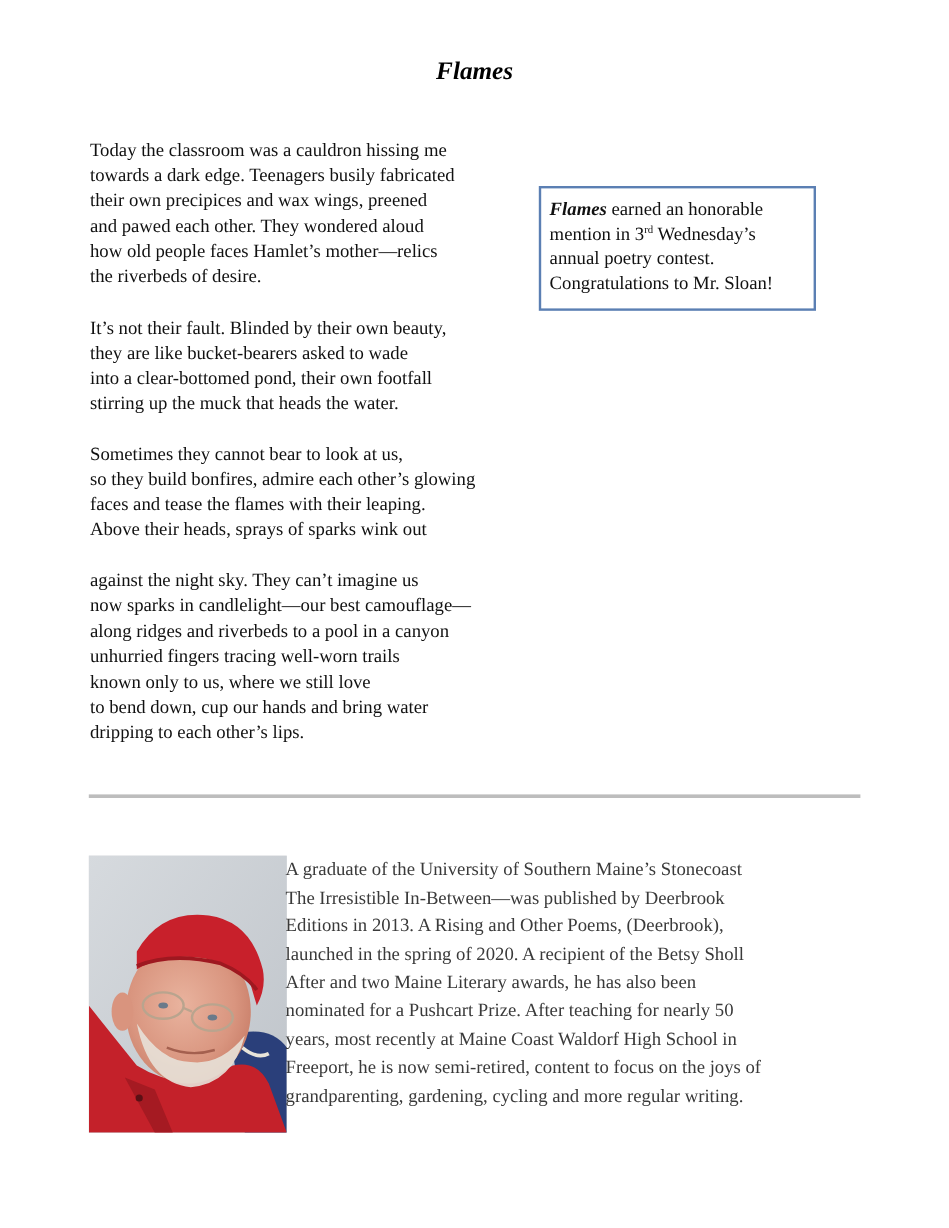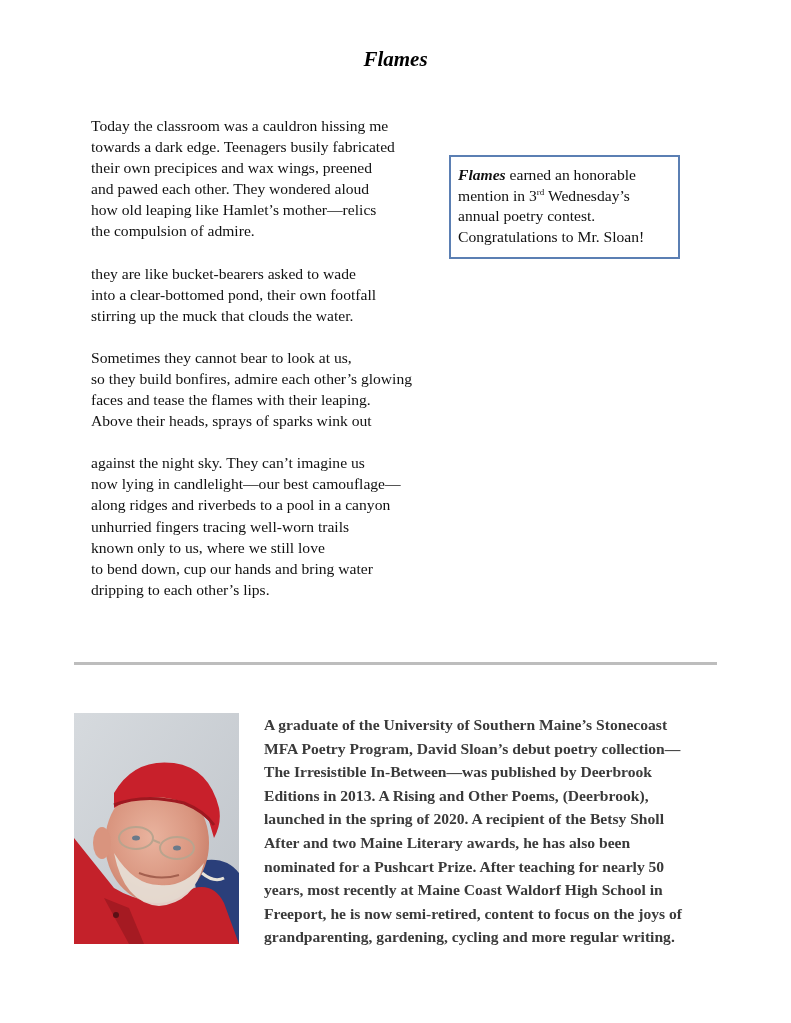--- a/index.html
+++ b/index.html
@@ -8,71 +8,72 @@
       font-family: "Liberation Serif", serif; color: #111111;
     }
     .title {
       position: absolute; left: 0; top: 47px; width: 791px; text-align: center;
       font-weight: bold; font-style: italic; font-size: 21px; color: #000;
     }
     .poem {
       position: absolute; left: 75px; top: 115px; width: 380px;
       font-size: 15.6px; line-height: 21.1px; color: #111;
     }
-    .stanza { margin: 0 0 21px 16px; }
+    .stanza { margin: 0 0 21px 0; }
     .stanza .line { display: block; white-space: nowrap; }
     .callout {
       position: absolute; left: 449px; top: 155px; width: 212px; height: 84px;
       border: 2px solid #5b7fb3; padding: 8px 8px 8px 7px;
       font-size: 15.6px; line-height: 20.5px; color: #111;
     }
     .callout .em { font-weight: bold; font-style: italic; }
     .callout sup { font-size: 9px; vertical-align: 6px; line-height: 0; }
     .rule {
       position: absolute; left: 74px; top: 662px; width: 643px; height: 3px;
       background: #bdbdbd;
     }
     .photo {
       position: absolute; left: 74px; top: 713px; width: 165px; height: 231px;
       overflow: hidden; background: #cfd3d8;
     }
     .bio {
-      position: absolute; left: 264px; top: 713px; width: 470px;
-      font-size: 15.6px; line-height: 23.6px; color: #3a3a3a; font-weight: bold;
+      position: absolute; left: 238px; top: 713px; width: 470px;
+      font-size: 15.6px; line-height: 23.6px; color: #3a3a3a;
     }
     .bio .line { display: block; white-space: nowrap; }
   </style>
 </head>
 <body>
 
 <div class="title">Flames</div>
 
 <div class="poem">
   <div class="stanza">
     <span class="line">Today the classroom was a cauldron hissing me</span>
     <span class="line">towards a dark edge. Teenagers busily fabricated</span>
     <span class="line">their own precipices and wax wings, preened</span>
     <span class="line">and pawed each other.  They wondered aloud</span>
-    <span class="line">how old leaping like Hamlet’s mother—relics</span>
-    <span class="line">the compulsion of admire.</span>
+    <span class="line">how old people faces Hamlet’s mother—relics</span>
+    <span class="line">the riverbeds of desire.</span>
   </div>
   <div class="stanza">
+    <span class="line">It’s not their fault. Blinded by their own beauty,</span>
     <span class="line">they are like bucket-bearers asked to wade</span>
     <span class="line">into a clear-bottomed pond, their own footfall</span>
-    <span class="line">stirring up the muck that clouds the water.</span>
+    <span class="line">stirring up the muck that heads the water.</span>
   </div>
   <div class="stanza">
     <span class="line">Sometimes they cannot bear to look at us,</span>
     <span class="line">so they build bonfires, admire each other’s glowing</span>
     <span class="line">faces and tease the flames with their leaping.</span>
     <span class="line">Above their heads, sprays of sparks wink out</span>
   </div>
   <div class="stanza">
     <span class="line">against the night sky. They can’t imagine us</span>
-    <span class="line">now lying in candlelight—our best camouflage—</span>
+    <span class="line">now sparks in candlelight—our best camouflage—</span>
     <span class="line">along ridges and riverbeds to a pool in a canyon</span>
     <span class="line">unhurried fingers tracing well-worn trails</span>
     <span class="line">known only to us, where we still love</span>
     <span class="line">to bend down, cup our hands and bring water</span>
     <span class="line">dripping to each other’s lips.</span>
   </div>
 </div>
 
 <div class="callout" style="border-color: rgb(91, 127, 179);">
   <span class="em">Flames</span><span> earned an honorable mention in 3</span><sup>rd</sup><span> Wednesday’s annual poetry contest. Congratulations to Mr. Sloan!</span>
@@ -108,21 +109,20 @@
     <ellipse cx="103" cy="135" rx="17" ry="11" fill="none" stroke="#b9a48e" stroke-width="2"></ellipse>
     <path d="M79 127 L86 130" stroke="#b9a48e" stroke-width="2"></path>
     <ellipse cx="62" cy="125" rx="4" ry="2.5" fill="#6a7a8a"></ellipse>
     <ellipse cx="103" cy="135" rx="4" ry="2.5" fill="#6a7a8a"></ellipse>
     <path d="M65 160 Q85 168 105 162" stroke="#a4604f" stroke-width="2" fill="none"></path>
   </svg>
 </div>
 
 <div class="bio">
   <span class="line">A graduate of the University of Southern Maine’s Stonecoast</span>
-  <span class="line">MFA Poetry Program, David Sloan’s debut poetry collection—</span>
   <span class="line">The Irresistible In-Between—was published by Deerbrook</span>
   <span class="line">Editions in 2013. A Rising and Other Poems, (Deerbrook),</span>
   <span class="line">launched in the spring of 2020. A recipient of the Betsy Sholl</span>
   <span class="line">After and two Maine Literary awards, he has also been</span>
   <span class="line">nominated for a Pushcart Prize. After teaching for nearly 50</span>
   <span class="line">years, most recently at Maine Coast Waldorf High School in</span>
   <span class="line">Freeport, he is now semi-retired, content to focus on the joys of</span>
   <span class="line">grandparenting, gardening, cycling and more regular writing.</span>
 </div>
 

